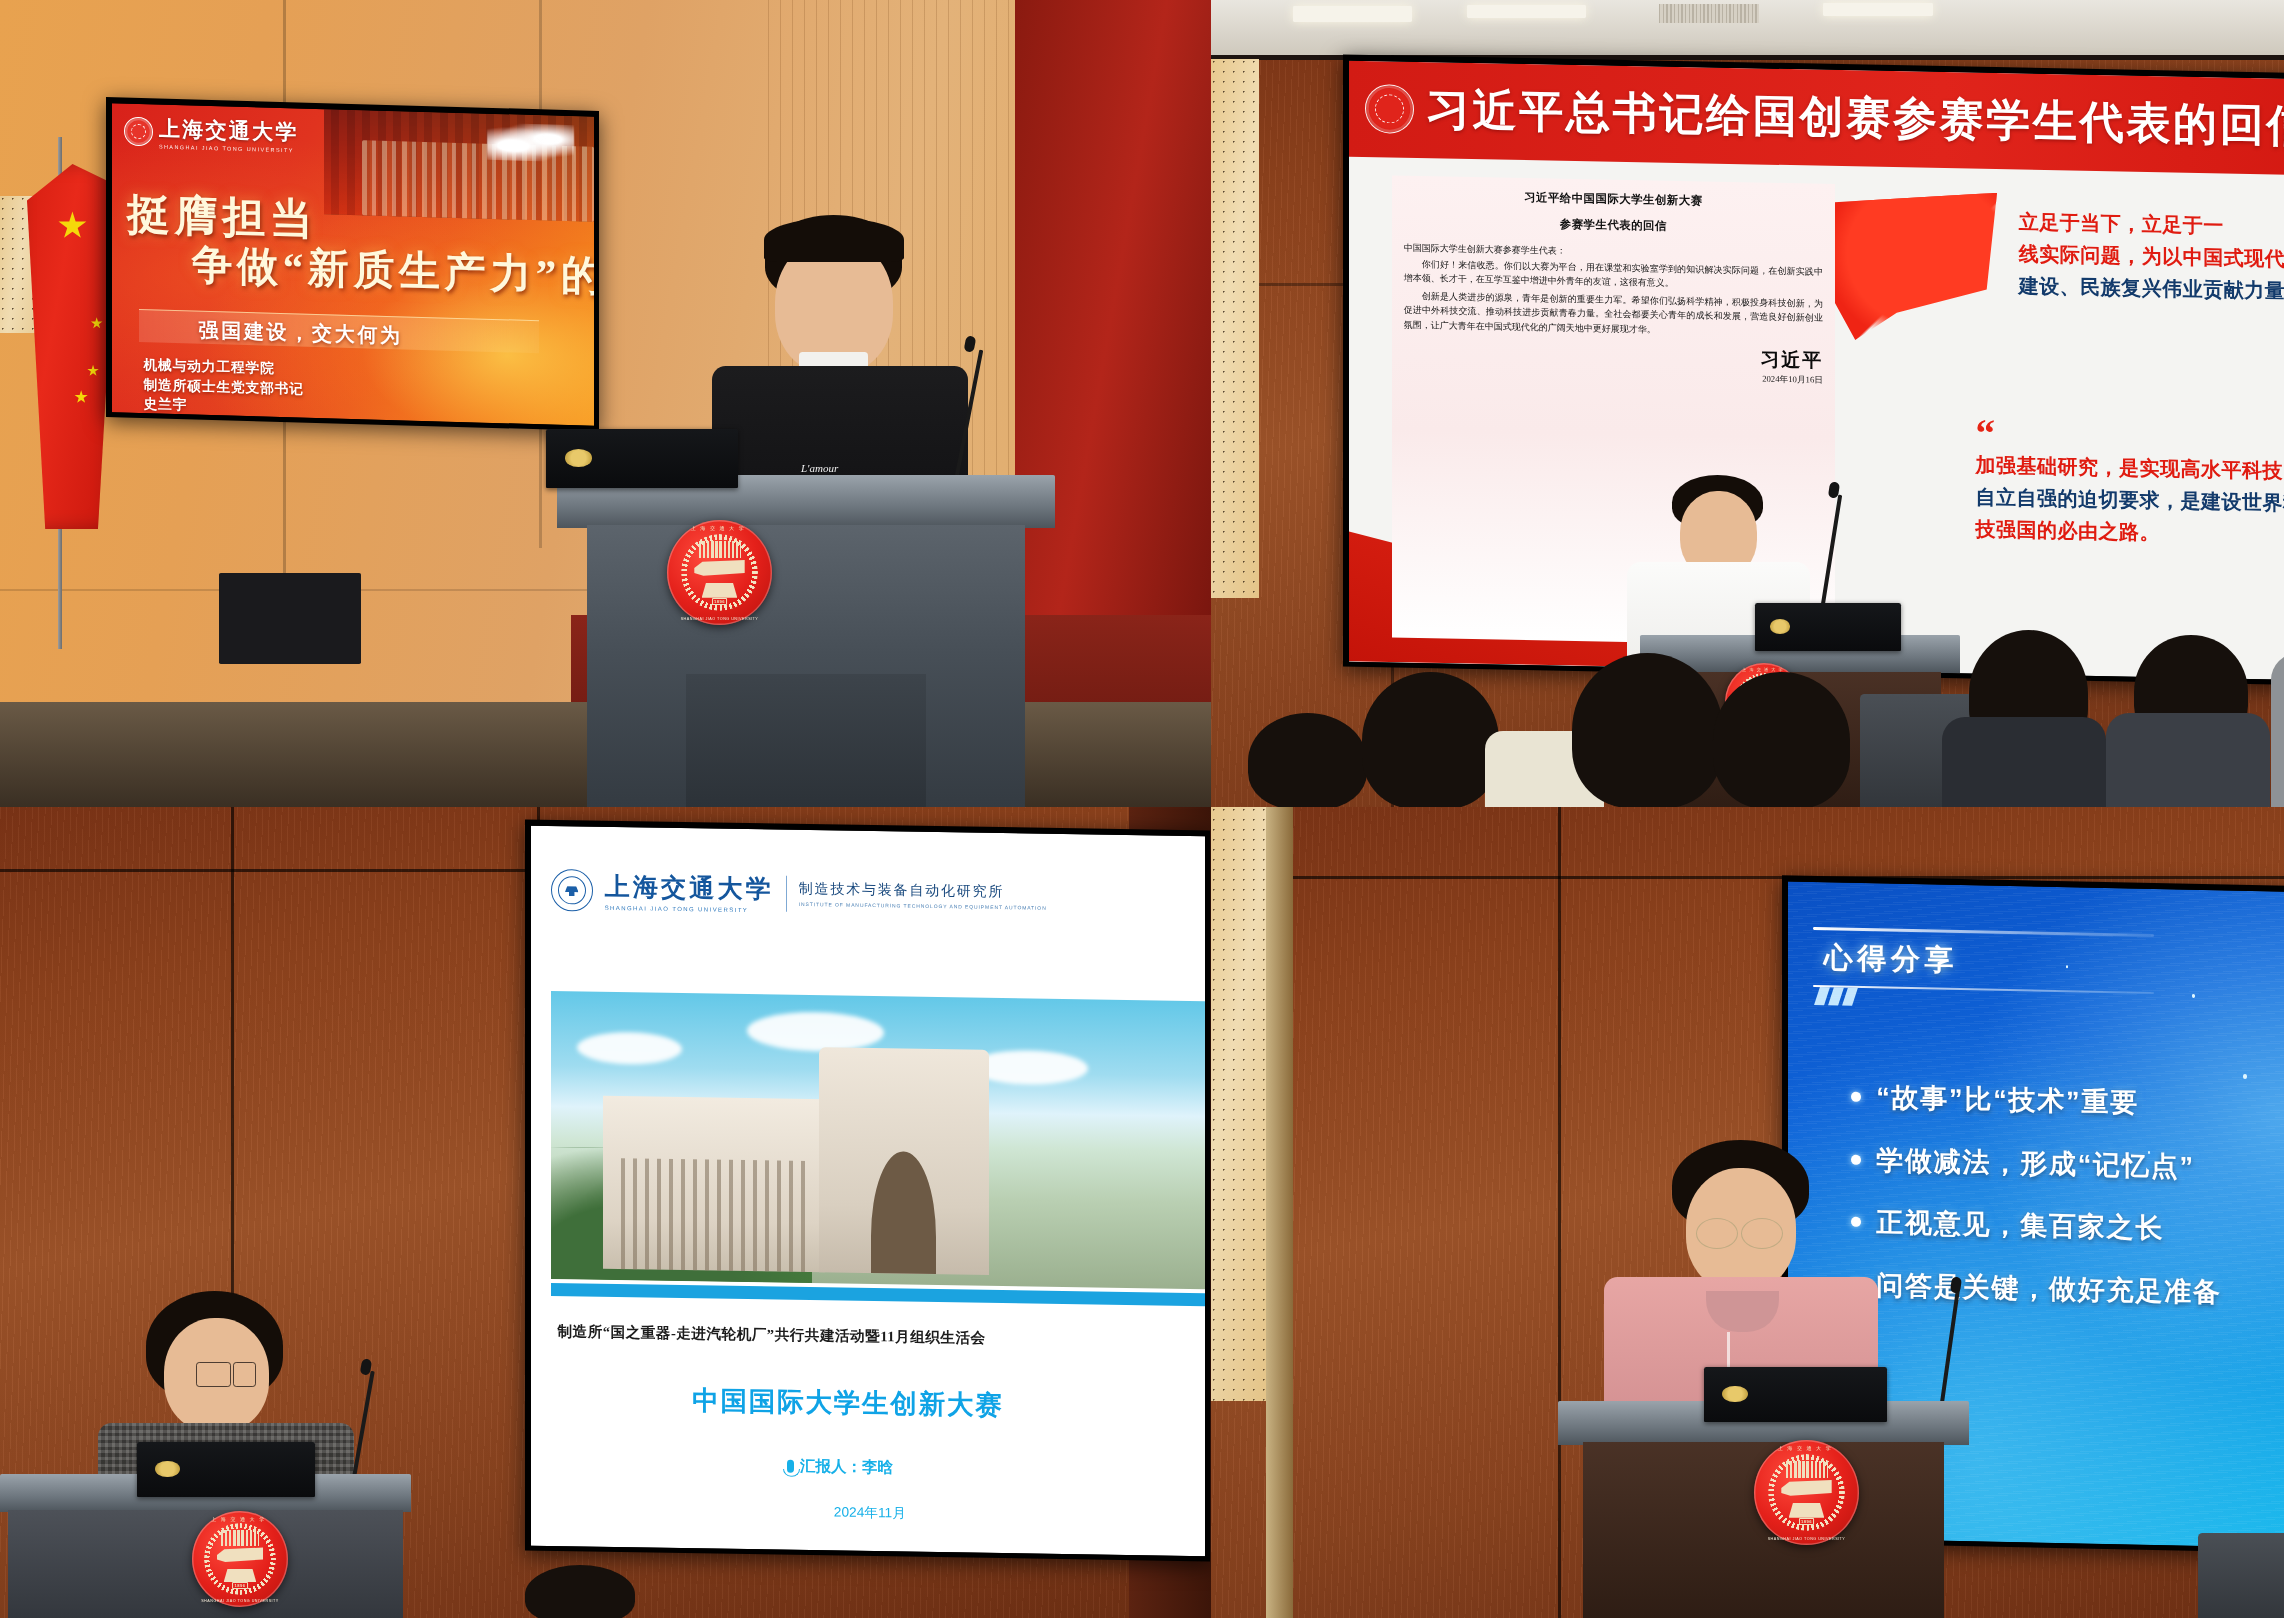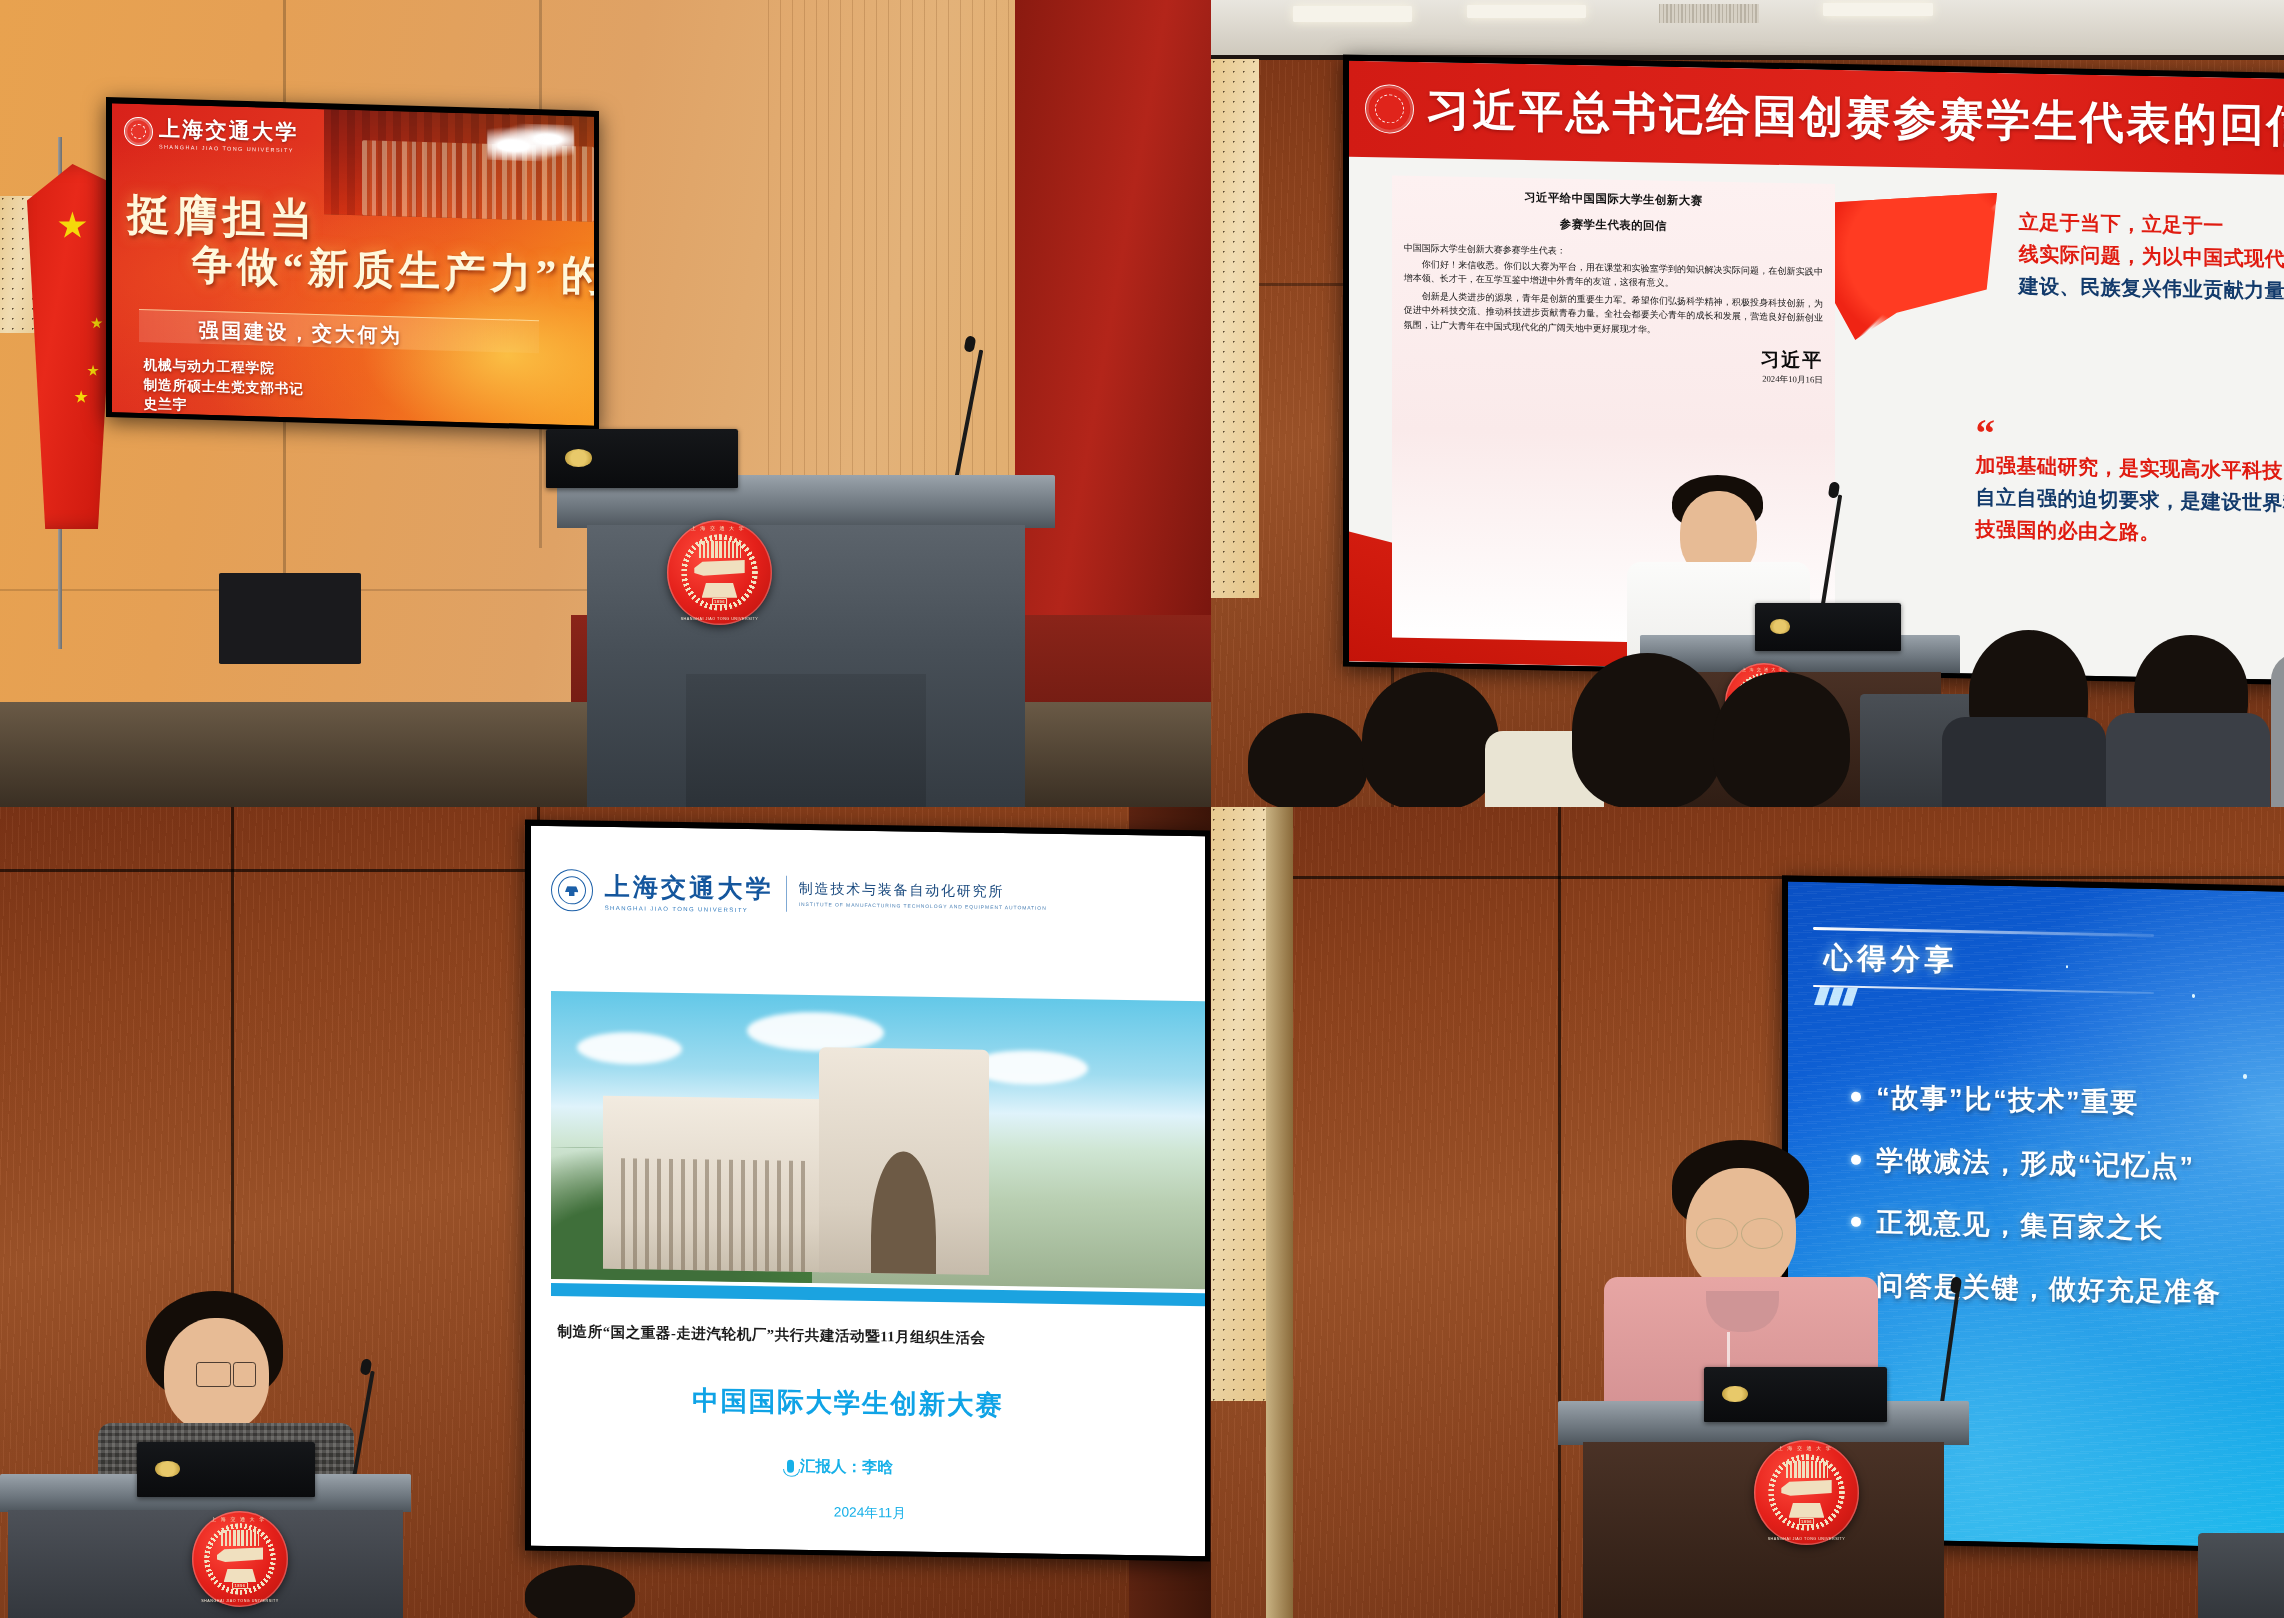--- a/index.html
+++ b/index.html
@@ -362,20 +362,28 @@
           <div class="strapband" style="left:27px;right:55px;top:205px;height:33px;"></div>
           <div class="strapline" style="left:87px;top:211px;font-size:20px;">强国建设，交大何为</div>
 
           <div class="byline" style="left:32px;top:250px;font-size:13.7px;">机械与动力工程学院</div>
           <div class="byline" style="left:32px;top:270px;font-size:13.7px;">制造所硕士生党支部书记</div>
           <div class="byline" style="left:32px;top:289px;font-size:13.7px;">史兰宇</div>
         </div>
       </div>
     </div>
 
+    <div class="person" style="left:685px;top:215px;width:320px;height:347px;">
+      <div class="p-hair" style="left:80px;top:0;width:137px;height:87px;"></div>
+      <div class="p-head" style="left:90px;top:22px;width:118px;height:137px;"></div>
+      <div class="p-hair" style="left:79px;top:2.7px;width:140px;height:44px;border-radius:50% 50% 10% 10%;"></div>
+      <div style="position:absolute;left:114px;top:137px;width:69px;height:41px;background:#f2f1ee;border-radius:3.7px;"></div>
+      <div class="p-body" style="left:27px;top:151px;width:256px;height:196px;background:linear-gradient(180deg,#1c1c1e,#0e0e10);"></div>
+      <div style="position:absolute;left:116px;top:247px;width:73px;height:12px;color:#f0f0f0;font-family:'Liberation Serif',serif;font-style:italic;font-size:11px;">L'amour</div>
+    </div>
 
     <div class="mic" style="left:948px;top:347px;width:4.1px;height:164px;transform:rotate(11deg);"></div>
     <div class="mic-head" style="left:965px;top:336px;transform:rotate(11deg);"></div>
 
     <div class="podium" style="left:557px;top:475px;width:498px;height:332px;">
       <div class="podium-top"></div>
       <div class="podium-face"></div>
       <div class="podium-col"></div>
       <div class="sjtu-emblem" style="left:110px;top:45px;width:105px;height:105px;">
         <div class="gear"></div>

